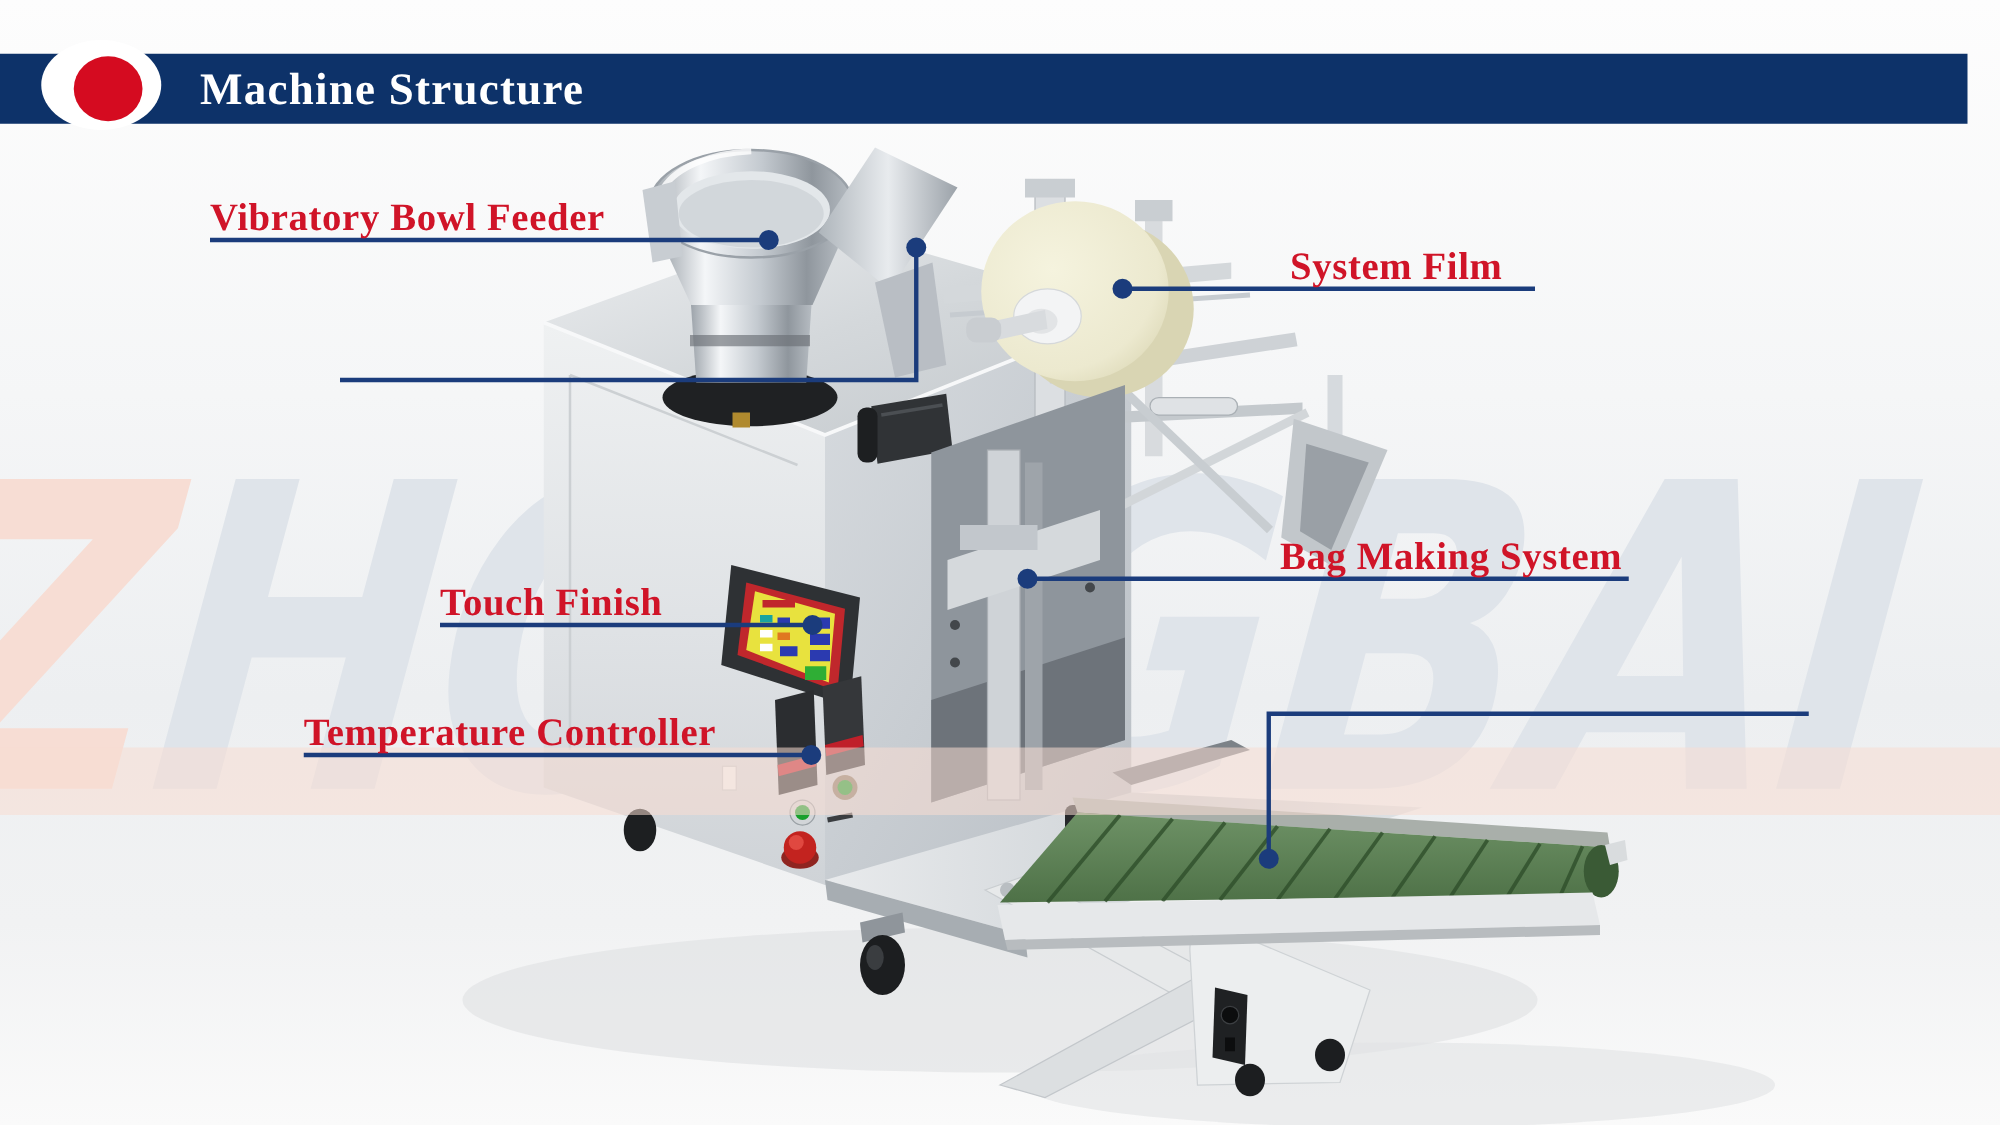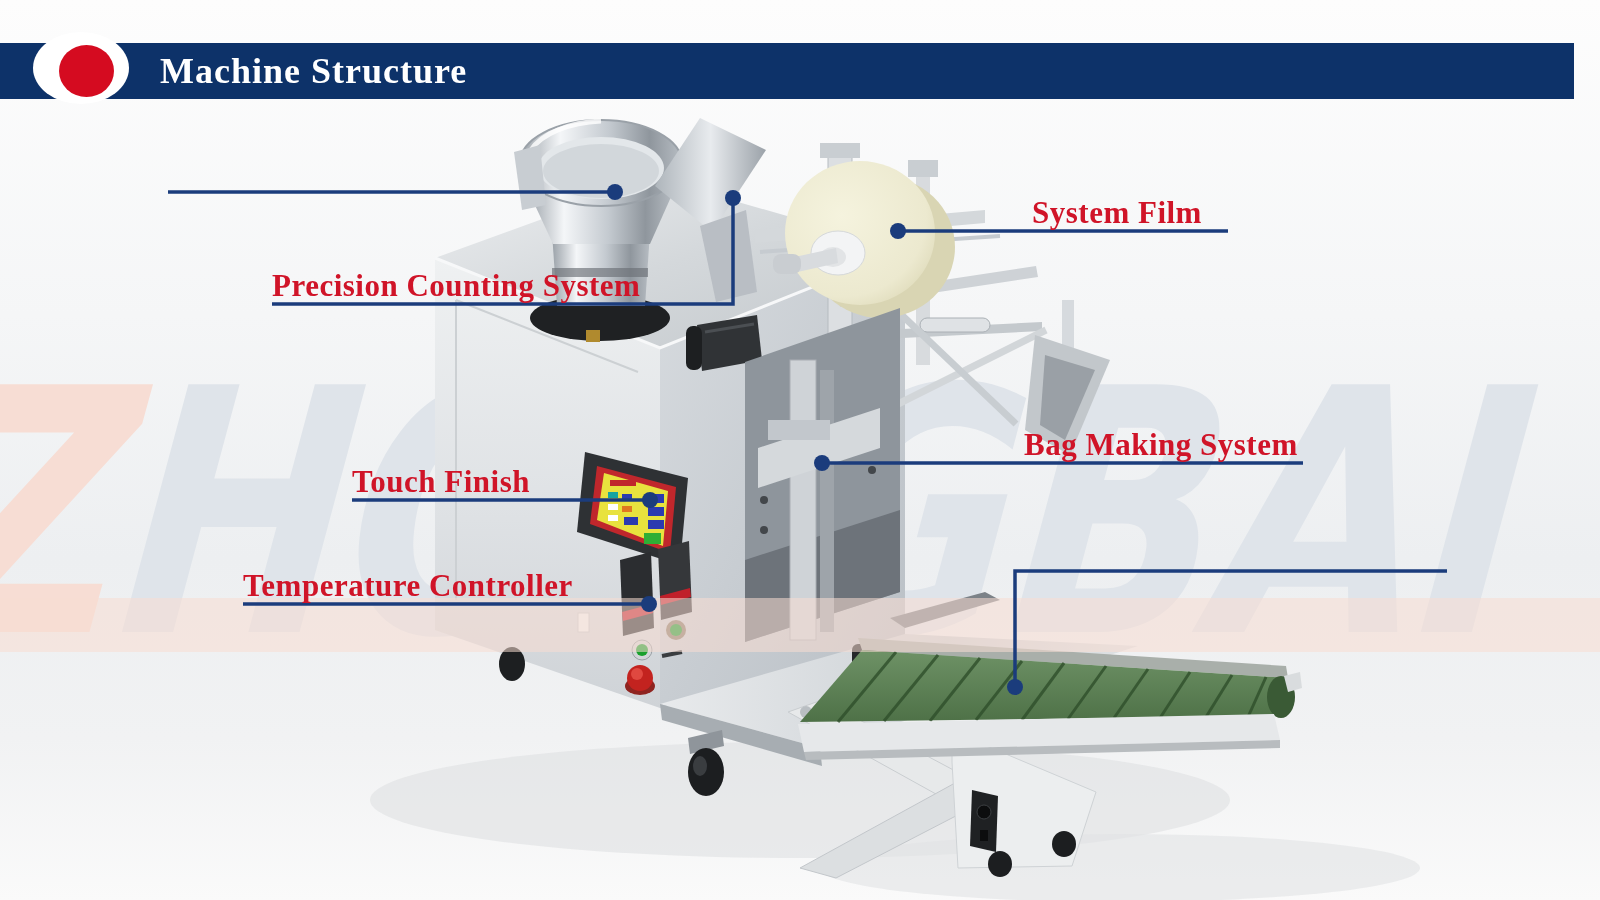--- a/index.html
+++ b/index.html
@@ -272,19 +272,19 @@
       <circle cx="649" cy="604" r="8"></circle>
       <circle cx="1015" cy="687" r="8"></circle>
     </g>
   </svg>
 
   <div class="title-bar"></div>
   <div class="bullet-white"></div>
   <div class="bullet-red"></div>
   <div class="title-text">Machine Structure</div>
 
+  <div class="part-label" style="left:168px;top:156px">Vibratory Bowl Feeder</div>
   <div class="part-label" style="left:1032px;top:195px">System Film</div>
-  <div class="part-label" style="left:272px;top:268px">Precision Counting System</div>
   <div class="part-label" style="left:352px;top:464px">Touch Finish</div>
   <div class="part-label" style="left:1024px;top:427px">Bag Making System</div>
   <div class="part-label" style="left:243px;top:568px">Temperature Controller</div>
 
 </div>
 
 </body></html>

